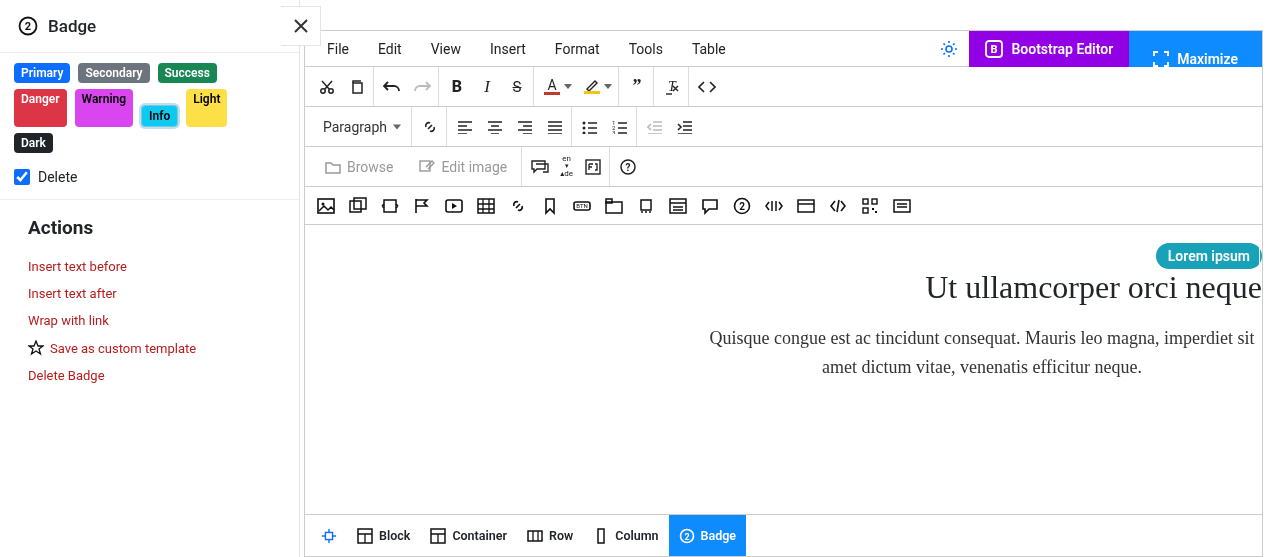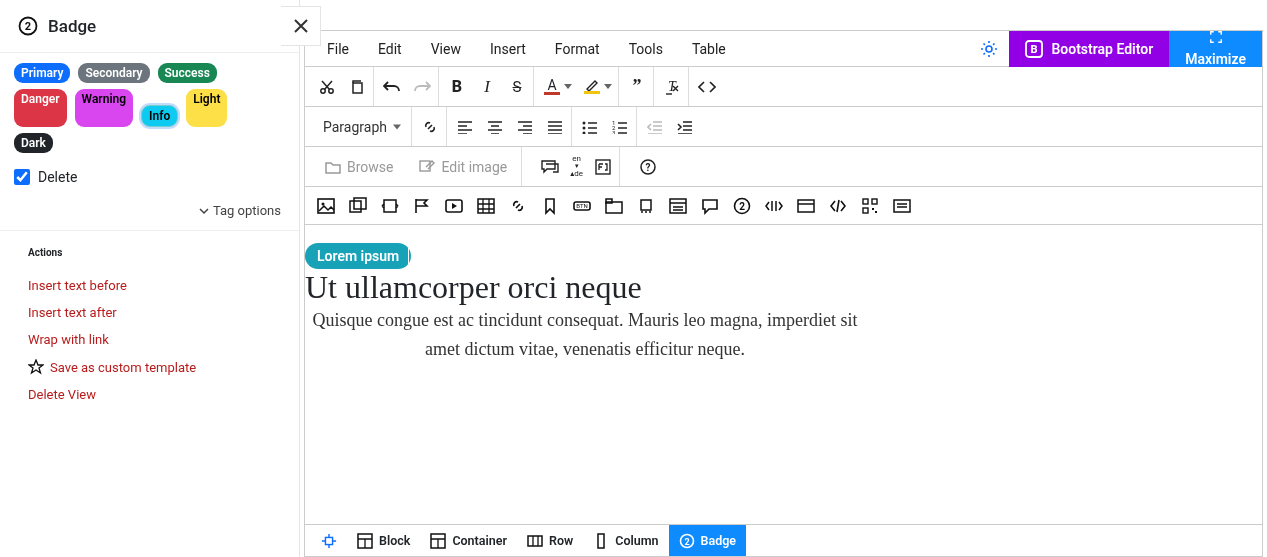--- a/index.html
+++ b/index.html
@@ -4,67 +4,67 @@
 <style>
 * { box-sizing: border-box; margin: 0; padding: 0; }
 body { font-family: -apple-system, BlinkMacSystemFont, "Segoe UI", Roboto, "Helvetica Neue", Arial, sans-serif; font-size: 14px; color: #212529; background: #fff; width: 1267px; height: 557px; overflow: hidden; display: flex; }
 .sidebar { width: 300px; height: 557px; border-right: 1px solid #e4e4e4; display: flex; flex-direction: column; position: relative; }
 .sidebar-header { padding: 16px 18px 16px; display: flex; align-items: center; gap: 10px; }
 .sidebar-header .icon { width: 20px; height: 20px; }
 .sidebar-header .title { font-size: 17px; font-weight: 500; }
 .close-btn { position: absolute; top: 6px; right: -22px; width: 40px; height: 40px; border: 1px solid #e4e4e4; border-left: none; background: #fff; display: flex; align-items: center; justify-content: center; font-size: 18px; cursor: pointer; }
 .options-block { padding: 10px 14px; border-top: 1px solid #eee; border-bottom: 1px solid #eee; }
 .badge-row { display: flex; flex-wrap: wrap; gap: 8px; margin-bottom: 6px; }
-.badge-opt { font-size: 12px; padding: 3px 7px; border-radius: 9px; font-weight: 600; cursor: pointer; color: #fff; }
+.badge-opt { font-size: 12px; padding: 3px 7px; border-radius: 4px; font-weight: 600; cursor: pointer; color: #fff; }
 .b-primary { background: #0d6efd; }
 .b-secondary { background: #6c757d; }
 .b-success { background: #198754; }
 .b-danger { background: #dc3545; }
 .b-warning { background: #d946ef; color:#000; }
 .b-info { background: #0dcaf0; color:#000; border:1px solid #7cc; }
 .b-info.selected { box-shadow: 0 0 0 2px rgba(13,110,253,.25); margin-top: 16px; }
 .b-light { background: #fde047; color:#000; }
 .b-dark { background: #212529; }
 .check-row { display: flex; align-items: center; gap: 8px; padding: 10px 0 4px; }
 .check-row input { width:16px; height:16px; accent-color:#0d6efd; }
 .tag-options { display:flex; justify-content:flex-end; padding: 14px 4px 2px; font-size:13px; color:#444; cursor:pointer; gap:4px; align-items:center;}
 .actions-section { padding: 16px 28px; }
-.actions-section h3 { font-size: 10px; font-weight:700; margin-bottom: 14px; }
+.actions-section h3 { font-size: 19px; font-weight:700; margin-bottom: 14px; }
 .action-link { display:flex; align-items:flex-end; gap:6px; font-size:13px; color:#b91c1c; padding:6px 0; cursor:pointer; }
 .main { flex: 1; display: flex; flex-direction: column; padding-top: 30px; }
 .editor-wrap { margin: 0 4px; border: 1px solid #ccc; display:flex; flex-direction:column; flex:1; }
 .menubar { display:flex; align-items:center; height: 36px; border-bottom:1px solid #ccc; }
 .menu-items { display:flex; gap:5px; padding-left:10px; }
 .menu-items span { padding: 8px 12px; font-size:14px; color:#222; cursor:pointer; }
 .menubar-right { margin-left:auto; display:flex; align-items:stretch; height:36px; }
 .gear-btn { width:40px; display:flex; align-items:center; justify-content:center; color:#0d6efd; cursor:pointer; }
 .bp-btn { background:#9200e6; color:#fff; display:flex; align-items:center; gap:8px; padding:0 16px; font-weight:600; cursor:pointer; }
-.max-btn { background:#0d8bff; color:#fff; display:flex; align-items:center; gap:8px; padding:0 16px; font-weight:600; cursor:pointer;flex-direction:column; }
+.max-btn { background:#0d8bff; color:#fff; display:flex; align-items:flex-end; gap:8px; padding:0 24px; font-weight:600; cursor:pointer; }
 .toolbar { display:flex; align-items:center; height:40px; border-bottom:1px solid #ccc; padding:0 6px; gap:2px; }
 .tgroup { display:flex; align-items:center; border-right:1px solid #ddd; height:100%; padding:0 6px; gap:10px; }
 .tgroup:last-child { border-right:none; }
 .tbtn { width:20px; height:20px; display:flex; align-items:center; justify-content:center; cursor:pointer; color:#222; }
 .tbtn.muted { color:#aaa; }
 .para-select { border:none; background:none; font-size:14px; padding:4px 18px 4px 6px; cursor:pointer; position:relative; color:#333; }
 .para-wrap { position:relative; display:flex; align-items:center; }
 .para-wrap::after { content:''; position:absolute; right:4px; top:50%; width:0; height:0; border-left:4px solid transparent; border-right:4px solid transparent; border-top:5px solid #666; transform:translateY(-50%); }
 .color-drop { display:flex; align-items:center; gap:2px; }
 .color-drop .swatch { width:20px; display:flex; flex-direction:column; align-items:center; }
 .color-drop .bar { width:16px; height:3px; }
 .caret { width:0; height:0; border-left:4px solid transparent; border-right:4px solid transparent; border-top:5px solid #666; }
-.toolbar2 { display:flex; align-items:flex-start; height:40px; border-bottom:1px solid #ccc; padding:0 6px; gap:12px; }
+.toolbar2 { display:flex; align-items:flex-start; height:40px; border-bottom:1px solid #ccc; padding:0 6px; gap:2px; }
 .btn-labeled { display:flex; align-items:center; gap:6px; color:#999; padding:0 8px; cursor:pointer; font-size:14px; }
 .insert-bar { display:flex; align-items:center; gap:14px; height:38px; padding:0 12px; border-bottom:1px solid #ccc; }
 .insert-bar .ibtn { width:18px; height:18px; cursor:pointer; color:#111; }
-.canvas { flex:1; background:#fff; display:flex; flex-direction:column; align-items:flex-start; padding-top:18px; overflow:hidden; }
+.canvas { flex:1; background:#fff; display:flex; flex-direction:column; align-items:flex-end; padding-top:18px; overflow:hidden; }
 .preview-badge { background:#17a2b8; color:#fff; font-weight:600; font-size:14px; padding:5px 12px; border-radius:14px; position:relative; }
 .preview-badge::after { content:''; position:absolute; right:2px; top:4px; bottom:4px; width:1px; background:#fff; }
 .canvas h1 { font-family: Georgia, 'Times New Roman', serif; font-weight:400; font-size:32px; }
-.canvas p { font-family: Georgia, 'Times New Roman', serif; font-size:18px; color:#333; max-width:560px; text-align:center; line-height:1.6; }
-.breadcrumb { height:32px; border-top:1px solid #ccc; display:flex; align-items:center; padding:0 6px; gap:0; }
+.canvas p { font-family: Georgia, 'Times New Roman', serif; font-size:18px; color:#333; max-width:560px; text-align:center; margin-top:18px; line-height:1.6; }
+.breadcrumb { height:42px; border-top:1px solid #ccc; display:flex; align-items:center; padding:0 6px; gap:0; }
 .bc-item { display:flex; align-items:center; gap:6px; padding:0 10px; height:100%; font-size:12.5px; font-weight:600; cursor:pointer; }
 .bc-item.first { color:#0d6efd; }
 .bc-item.active { background:#0d8bff; color:#fff; }
 .bc-icon { width:16px; height:16px; }
 svg { display:block; }
 </style>
 </head>
 <body>
 
 <div class="sidebar">
@@ -95,47 +95,41 @@
       <span class="badge-opt b-info selected">Info</span>
       <span class="badge-opt b-light">Light</span>
     </div>
     <div class="badge-row">
       <span class="badge-opt b-dark">Dark</span>
     </div>
     <label class="check-row">
       <input type="checkbox" checked="" style="">
       <span>Delete</span>
     </label>
-    <div class="tag-options">
-      <svg width="10" height="10" viewBox="0 0 10 10">
-          <path d="M1 3 L5 7 L9 3" fill="none" stroke="#444" stroke-width="1.5"></path>
-        </svg>
-      <span>Tag options</span>
-    </div>
   </div>
 
   <div class="actions-section">
     <h3>Actions</h3>
     <div class="action-link">
         <span>Insert text before</span>
       </div>
     <div class="action-link">
         <span>Insert text after</span>
       </div>
     <div class="action-link">
         <span>Wrap with link</span>
       </div>
     <div class="action-link">
       <svg width="16" height="16" viewBox="0 0 16 16">
           <path d="M8 1 L10 6 L15 6 L11 9 L12.5 14 L8 11 L3.5 14 L5 9 L1 6 L6 6 Z" fill="none" stroke="#111" stroke-width="1.3"></path>
         </svg>
       <span>Save as custom template</span>
     </div>
     <div class="action-link">
-        <span>Delete View</span>
+        <span>Delete Badge</span>
       </div>
   </div>
 </div>
 
 <div class="main">
   <div class="editor-wrap">
 
     <div class="menubar">
       <div class="menu-items">
         <span>File</span>

